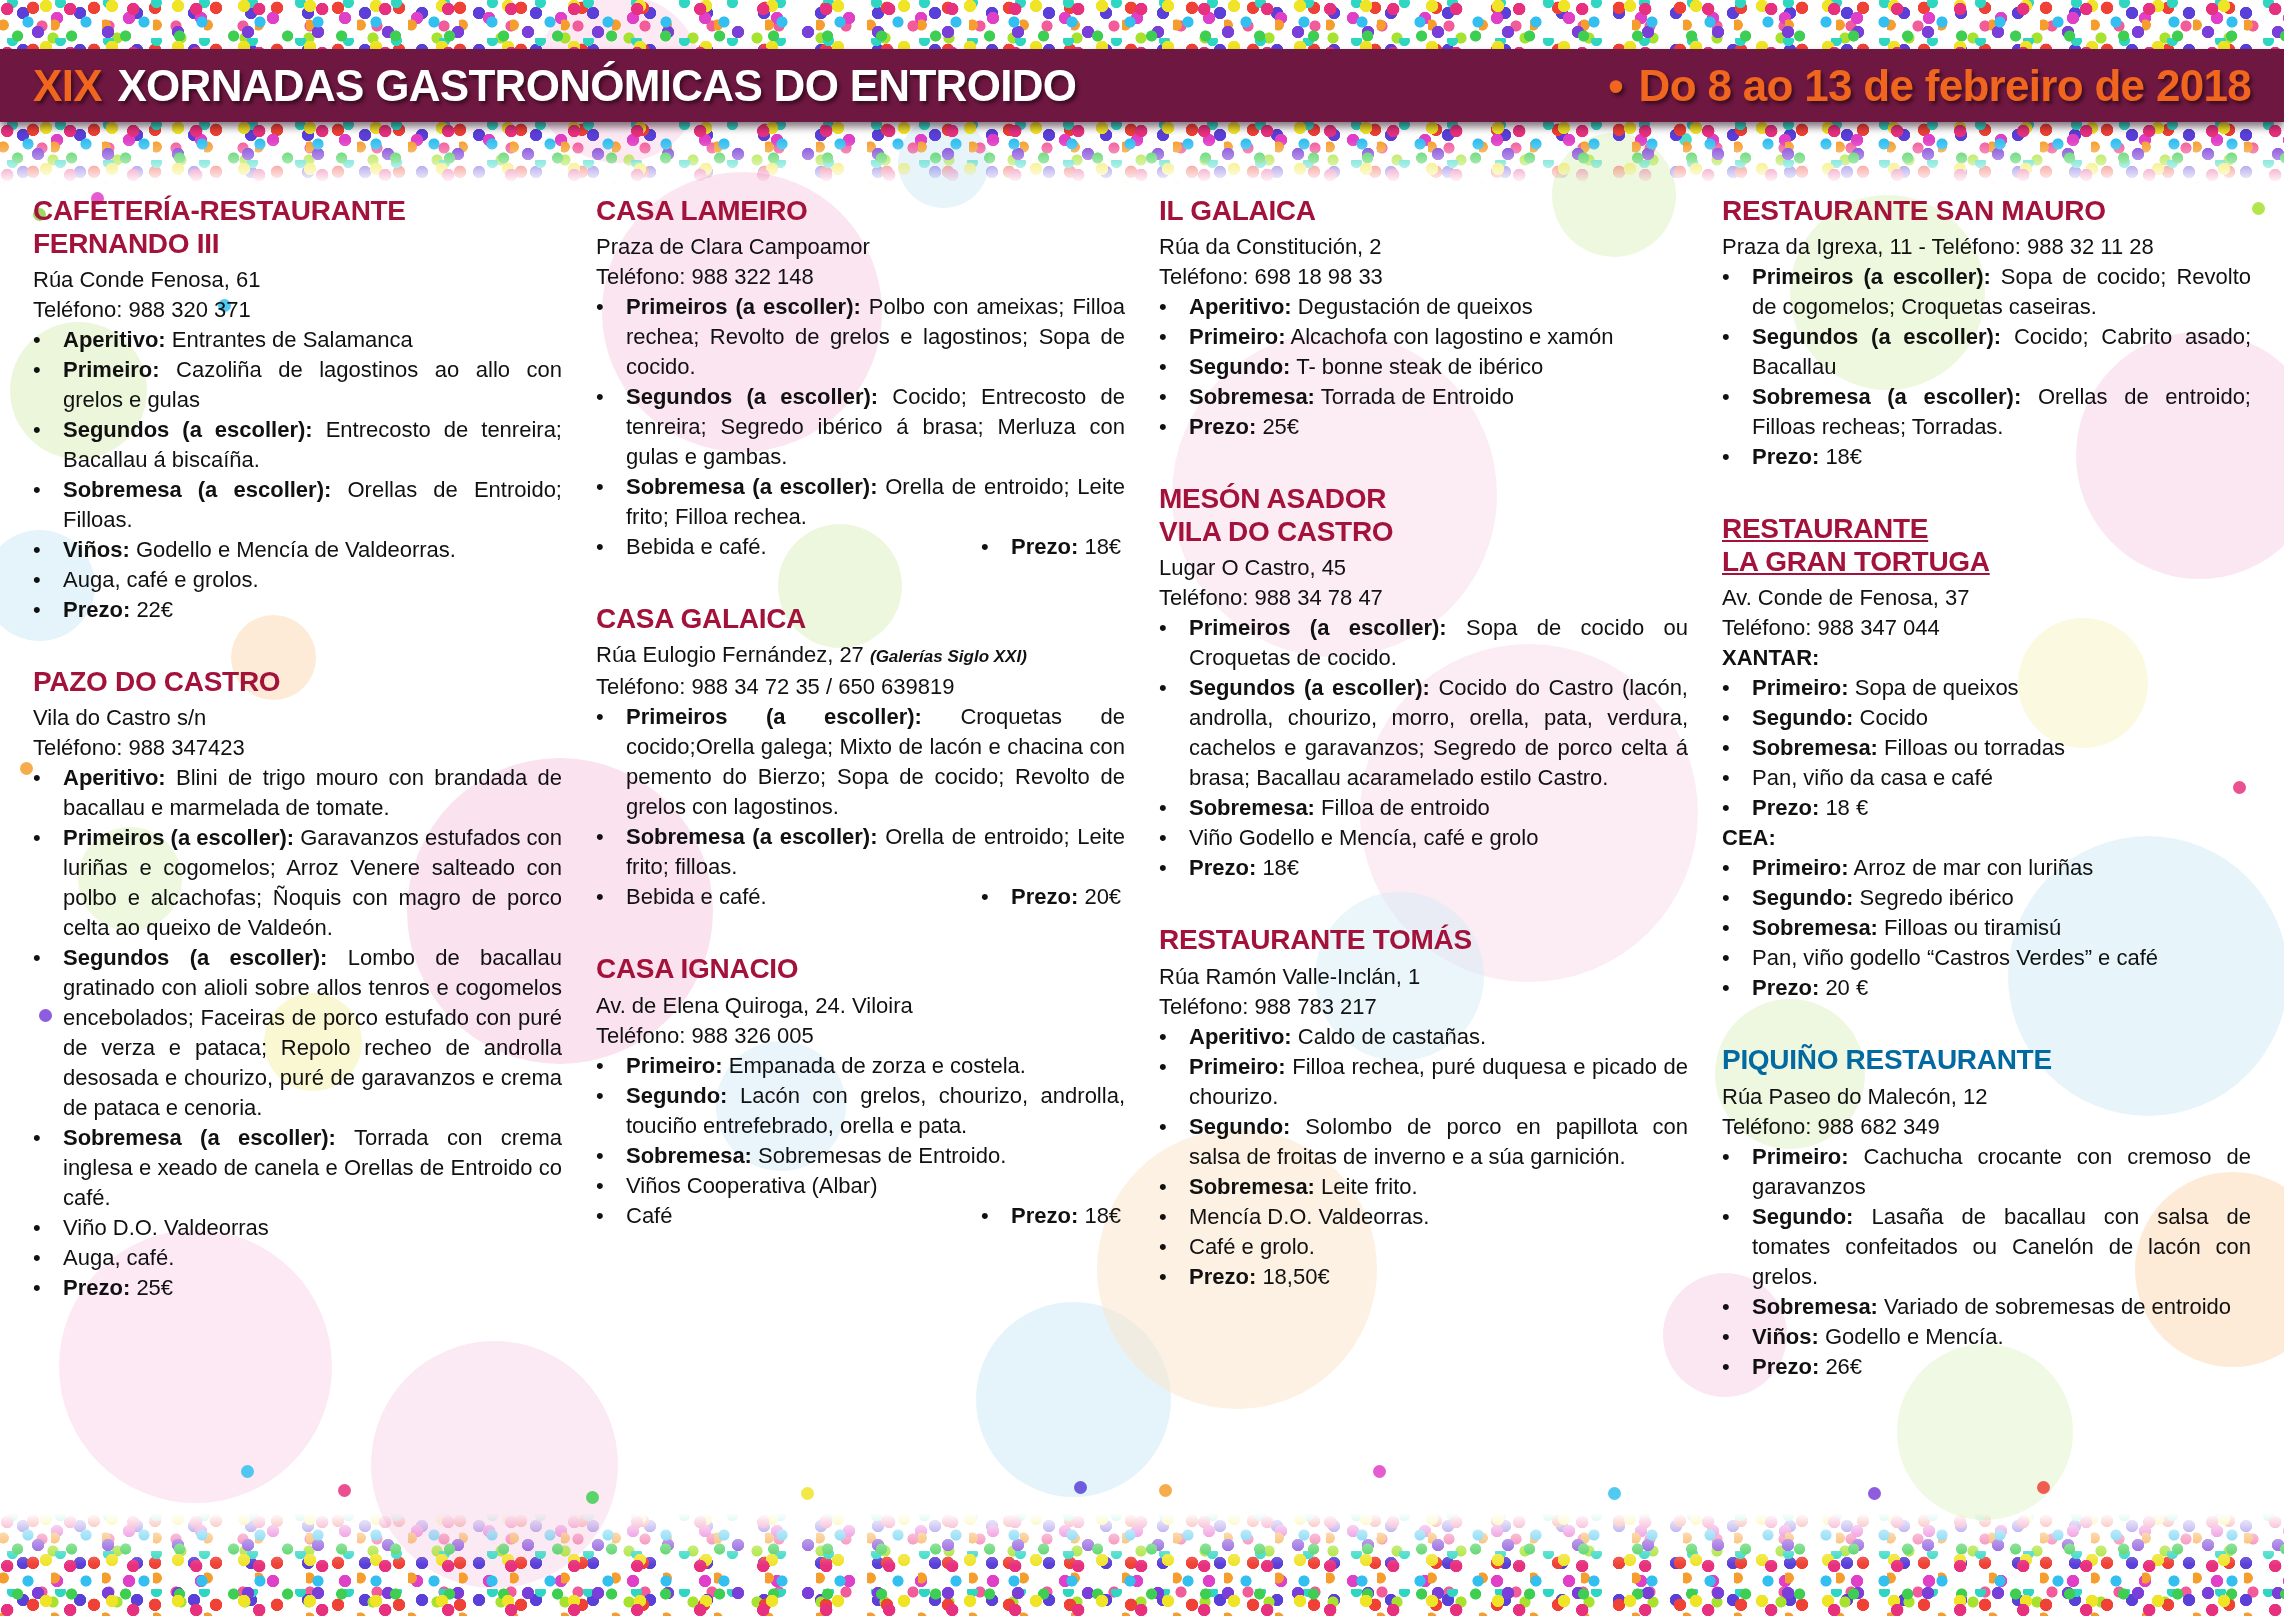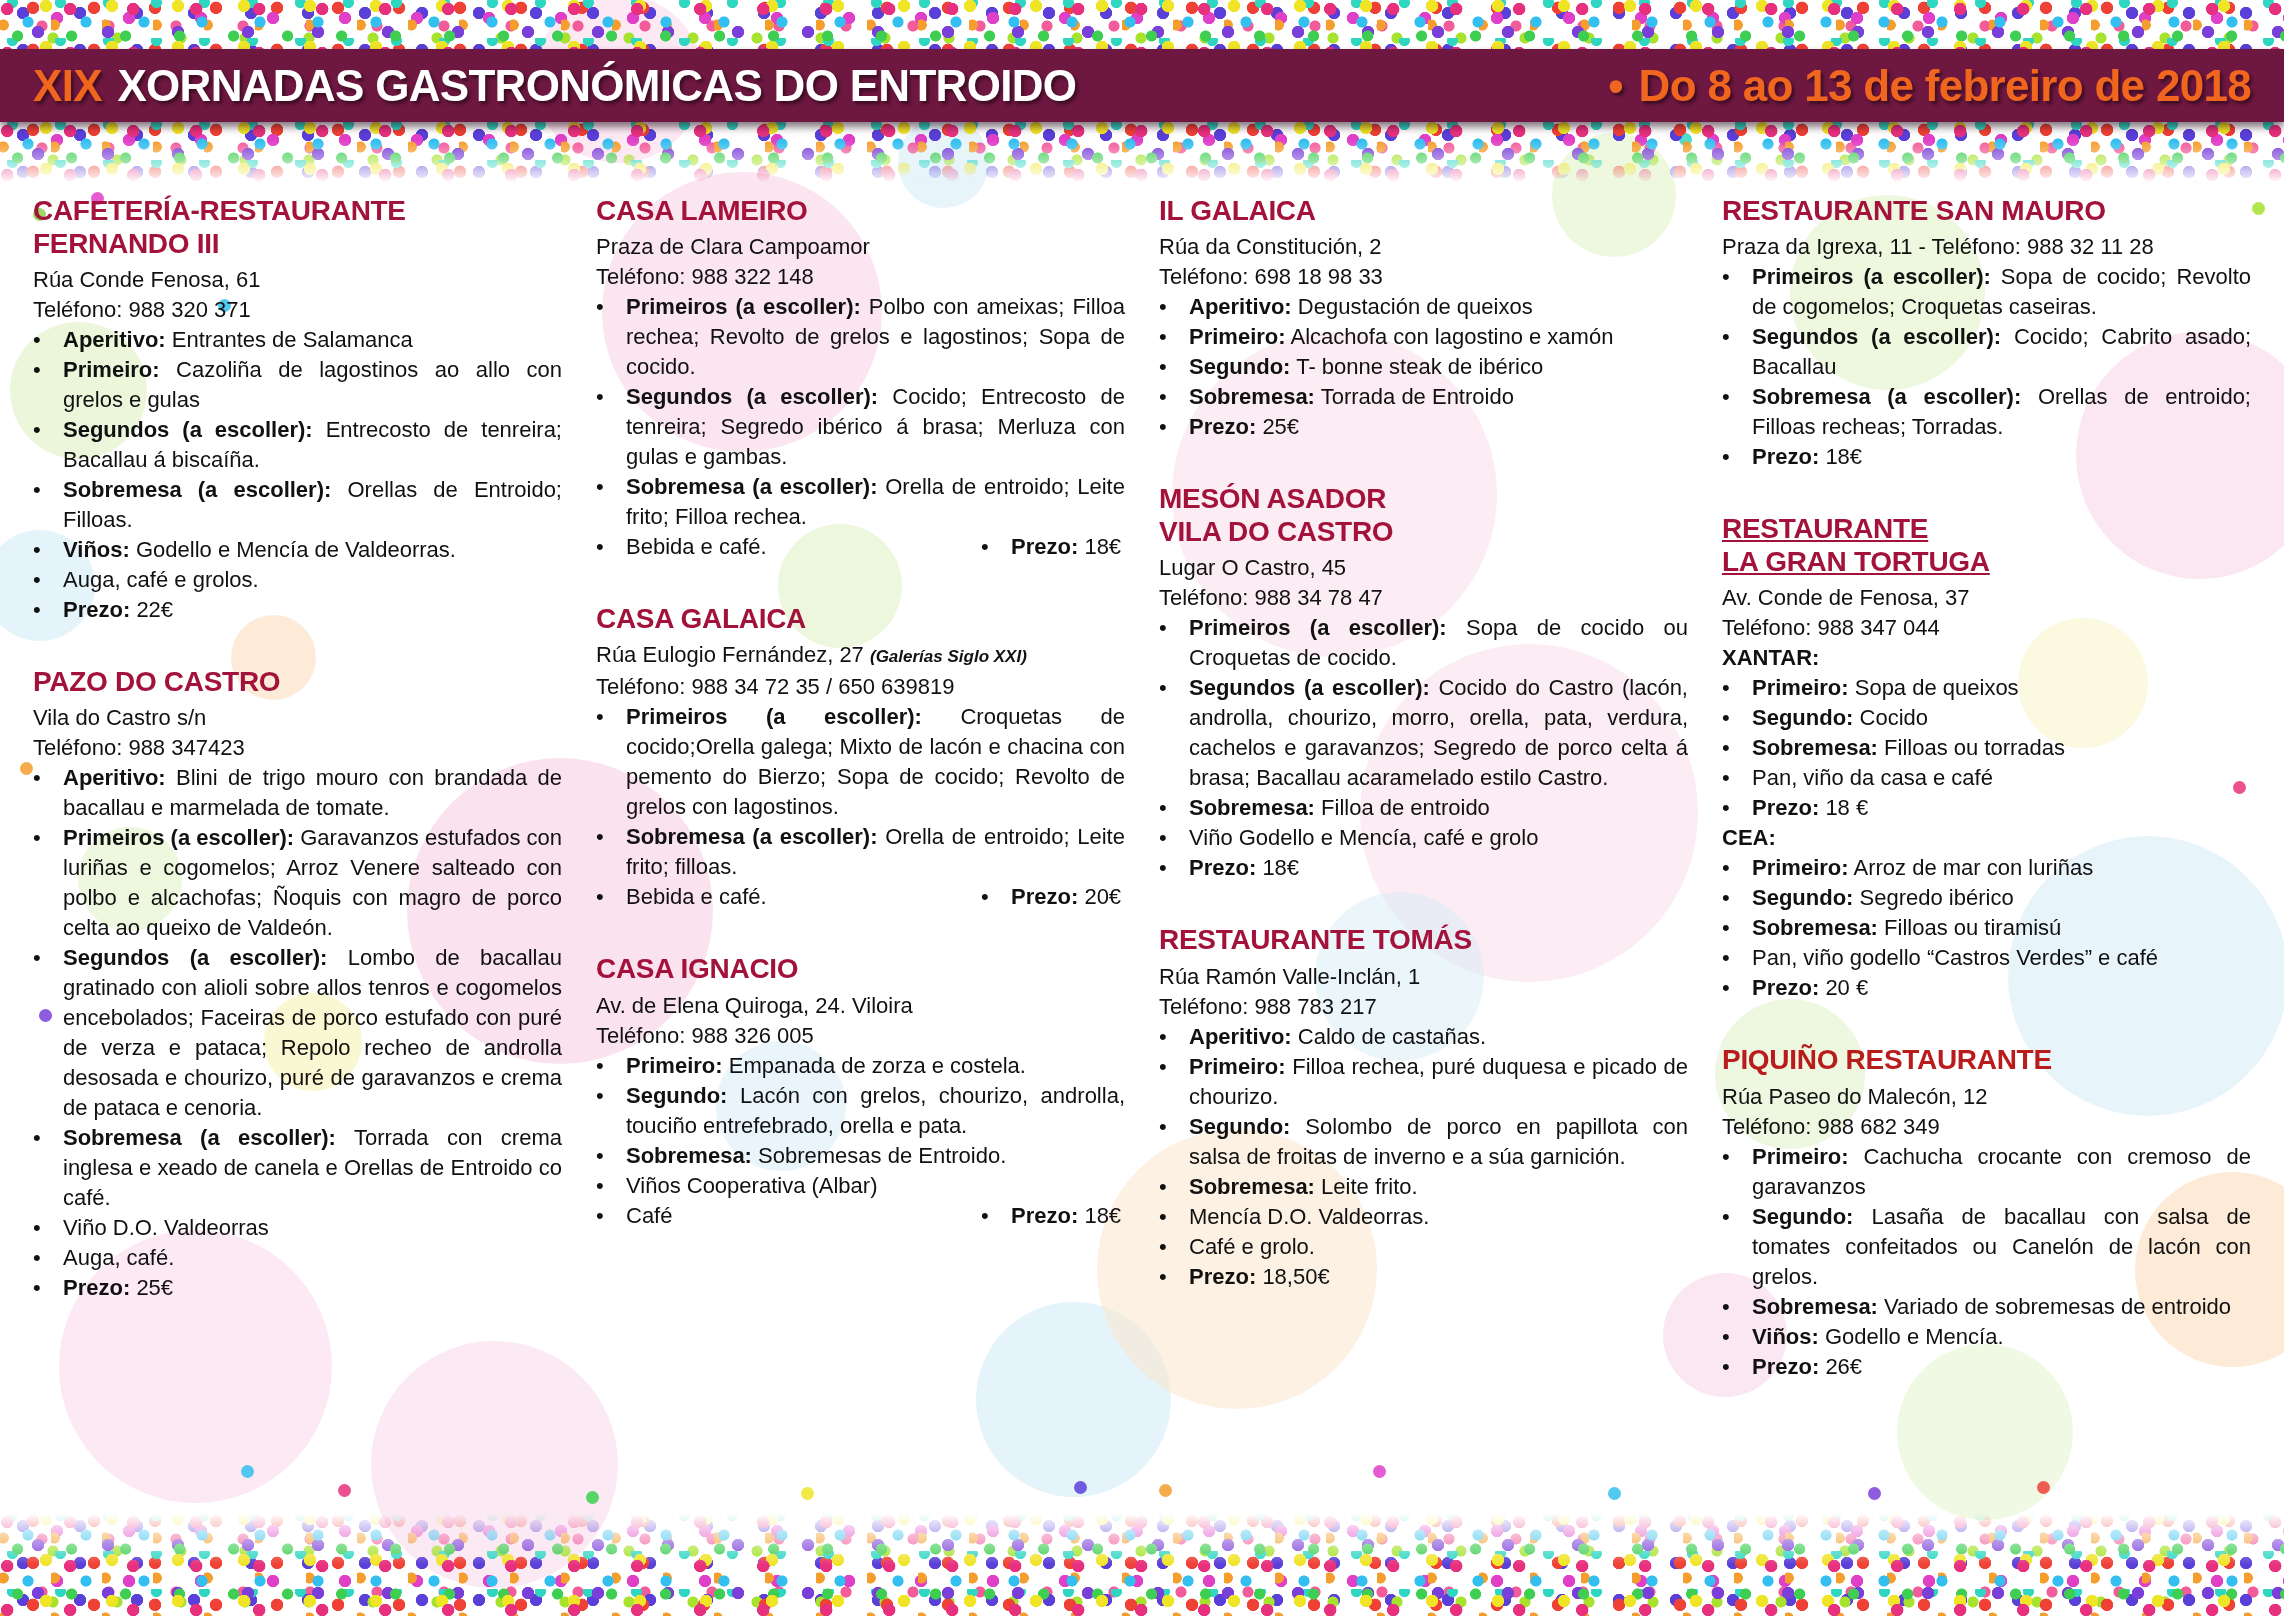--- a/index.html
+++ b/index.html
@@ -317,21 +317,21 @@
             <div class="menu-item"><span class="bullet">•</span><b class="menu-item-label">Prezo:</b> <span class="menu-item-text">18 €</span></div>
             <div class="menu-section"><b class="menu-section-label">CEA:</b></div>
             <div class="menu-item"><span class="bullet">•</span><b class="menu-item-label">Primeiro:</b> <span class="menu-item-text">Arroz de mar con luriñas</span></div>
             <div class="menu-item"><span class="bullet">•</span><b class="menu-item-label">Segundo:</b> <span class="menu-item-text">Segredo ibérico</span></div>
             <div class="menu-item"><span class="bullet">•</span><b class="menu-item-label">Sobremesa:</b> <span class="menu-item-text">Filloas ou tiramisú</span></div>
             <div class="menu-item"><span class="bullet">•</span><span class="menu-item-text">Pan, viño godello “Castros Verdes” e café</span></div>
             <div class="menu-item"><span class="bullet">•</span><b class="menu-item-label">Prezo:</b> <span class="menu-item-text">20 €</span></div>
           </div>
         </article>
         <article class="restaurant-card">
-          <h2 class="restaurant-name" style="color: #b91c1c;">
+          <h2 class="restaurant-name" style="color: #0369a1;">
             <span class="name-line">PIQUIÑO RESTAURANTE</span>
           </h2>
           <div class="restaurant-address"><span class="addr-text">Rúa Paseo do Malecón, 12</span></div>
           <div class="restaurant-phone">Teléfono: 988 682 349</div>
           <div class="menu-items">
             <div class="menu-item"><span class="bullet">•</span><b class="menu-item-label">Primeiro:</b> <span class="menu-item-text">Cachucha crocante con cremoso de garavanzos</span></div>
             <div class="menu-item"><span class="bullet">•</span><b class="menu-item-label">Segundo:</b> <span class="menu-item-text">Lasaña de bacallau con salsa de tomates confeitados ou Canelón de lacón con grelos.</span></div>
             <div class="menu-item"><span class="bullet">•</span><b class="menu-item-label">Sobremesa:</b> <span class="menu-item-text">Variado de sobremesas de entroido</span></div>
             <div class="menu-item"><span class="bullet">•</span><b class="menu-item-label">Viños:</b> <span class="menu-item-text">Godello e Mencía.</span></div>
             <div class="menu-item"><span class="bullet">•</span><b class="menu-item-label">Prezo:</b> <span class="menu-item-text">26€</span></div>

